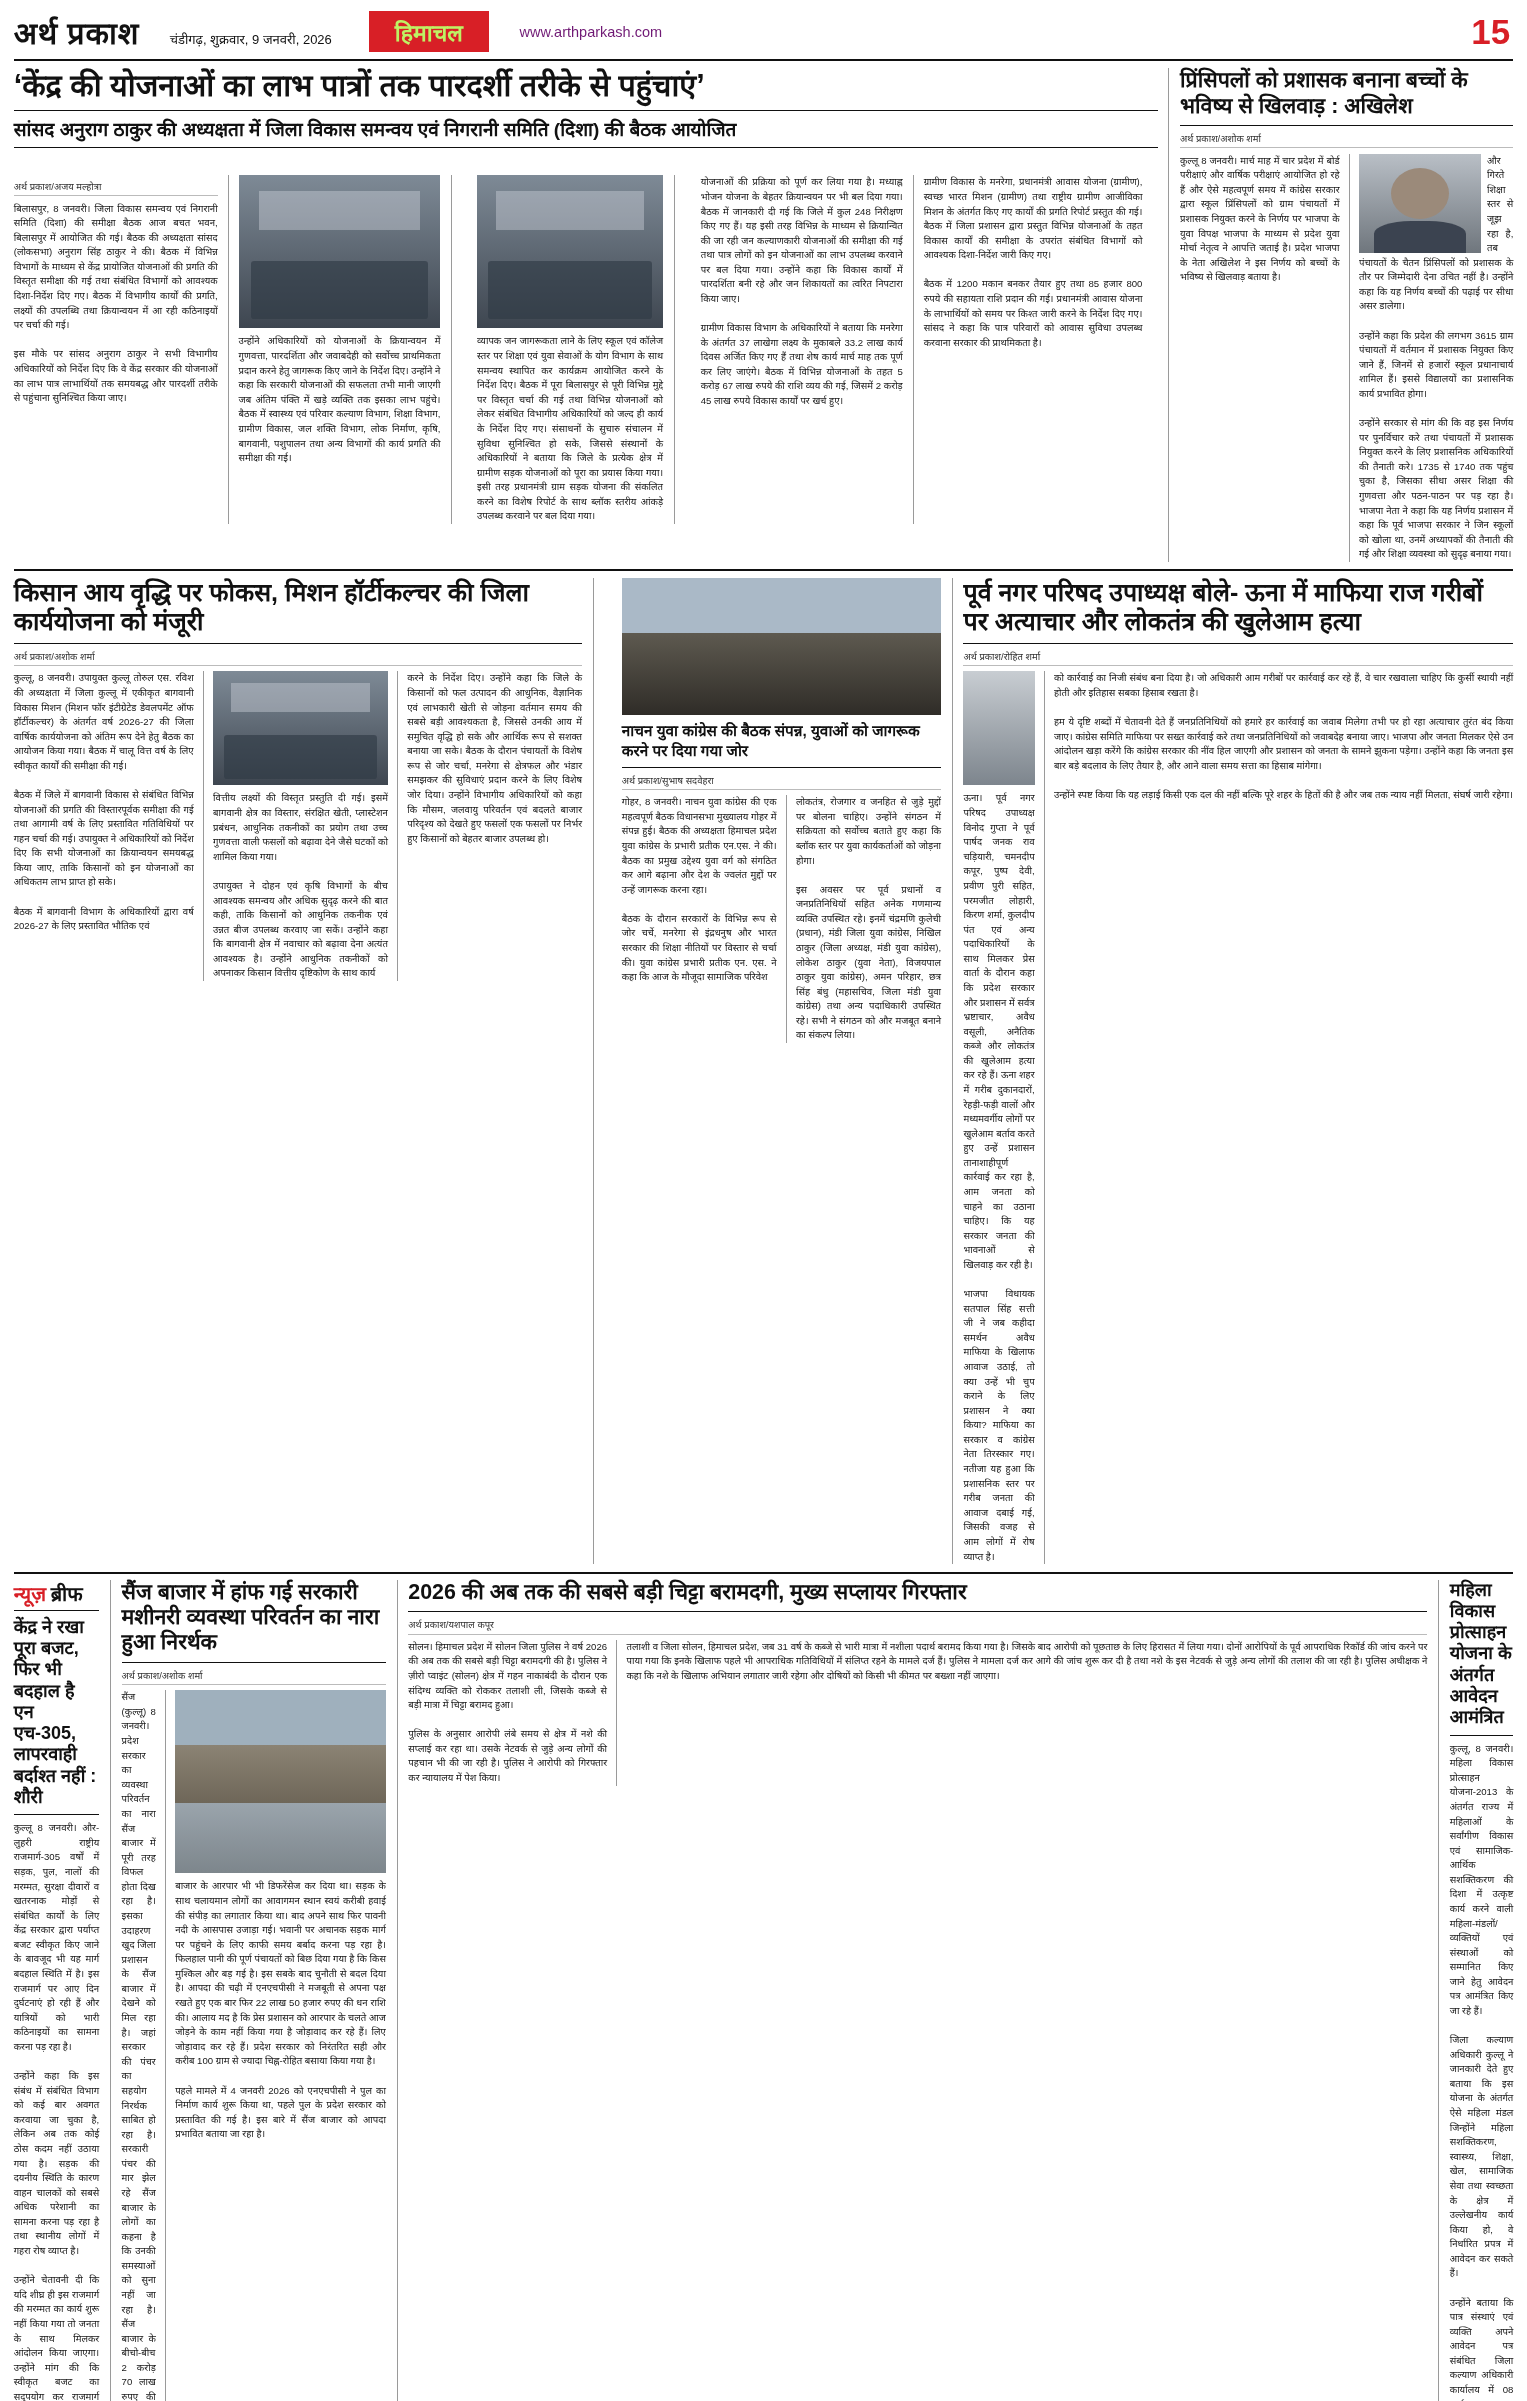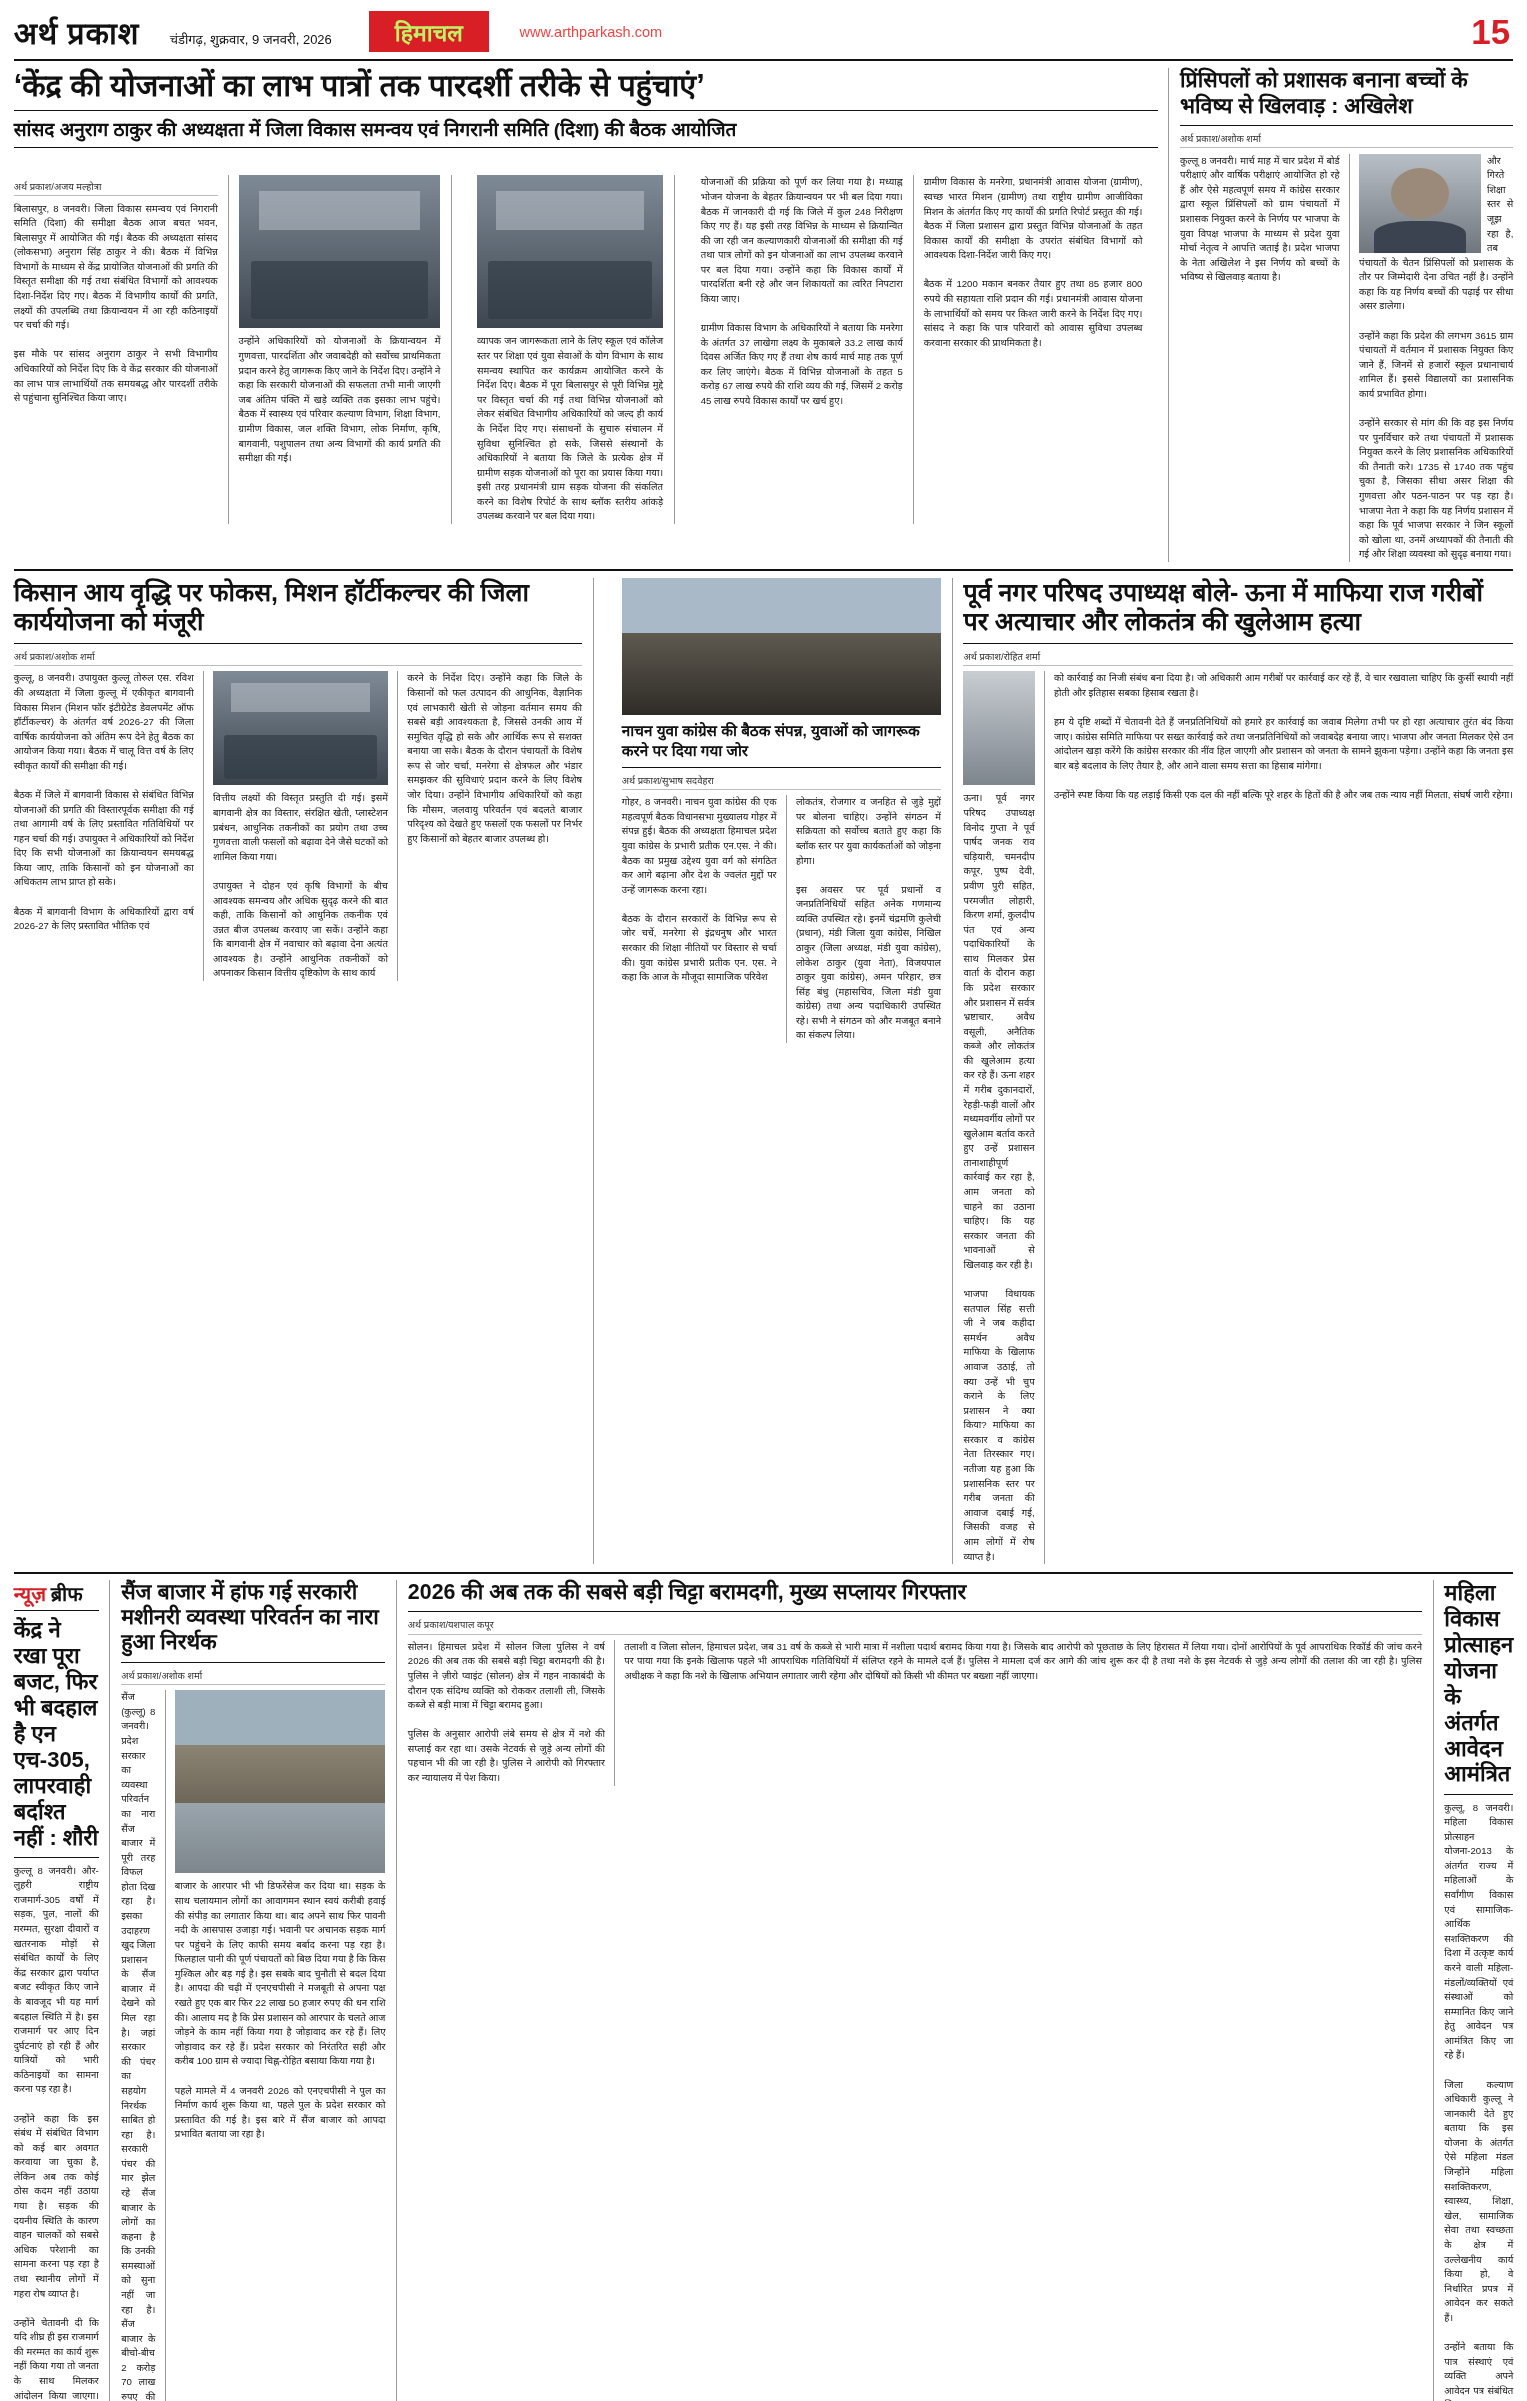--- a/index.html
+++ b/index.html
@@ -10,33 +10,33 @@
     font-family:"Liberation Sans", sans-serif;
     color:#111;
   }
   .page { width:1527px; min-height:2401px; padding:10.7px 13.7px 6.1px 13.7px; position:relative; }
 
   
   .masthead { display:flex; align-items:center; border-bottom:2.3px solid #111; padding-bottom:6.1px; }
   .mast-logo { font-size:30.5px; font-weight:bold; letter-spacing:0.8px; white-space:nowrap; }
   .mast-date { font-size:13px; margin-left:30.5px; white-space:nowrap;margin-top:15px; }
   .mast-badge { background:#d81f26; color:#bef264; font-size:23px; font-weight:bold; padding:4.6px 26px; margin-left:37px; white-space:nowrap; }
-  .mast-url { font-size:14.5px; margin-left:30.5px; color:#ef4444; }
+  .mast-url { font-size:14.5px; margin-left:30.5px; color:#701a75; }
   .mast-page { margin-left:auto; color:#d81f26; font-size:35px; font-weight:bold; line-height:1; padding-right:3.1px;}
 
   
   .hr-thick { border-top:2.3px solid #111; margin:7.6px 0 6.1px 0; }
   .hr-thin { border-top:0.8px solid #111; margin:6.1px 0; }
   .vrule { border-left:0.8px solid #9a9a9a; }
 
   .hl { font-weight:bold; line-height:1.18; }
   .hl-xl { font-size:30.5px; }
   .hl-lg { font-size:25px; }
   .hl-md { font-size:21.4px; }
-  .hl-sm { font-size:22px; }
+  .hl-sm { font-size:18px; }
   .sub { font-size:17.5px; font-weight:bold; line-height:1.25; }
 
   .byline { font-size:9.5px; color:#333; border-bottom:0.8px solid #bbb; padding-bottom:2.3px; margin:4.6px 0 5.3px 0; }
 
   .body-txt { font-size:9.6px; line-height:1.52; text-align:justify; color:#171717; }
 
   .photo { background:#8a9099; position:relative; overflow:hidden; }
   .photo.room { background:linear-gradient(#7e8a96,#3e4650); }
   .photo.room:after{ content:""; position:absolute; left:6%; right:6%; bottom:6%; height:38%; background:#2f3a45; opacity:.65; border-radius:3.1px;}
   .photo.room:before{ content:""; position:absolute; left:10%; right:10%; top:10%; height:26%; background:#c9cfd6; opacity:.45;}

